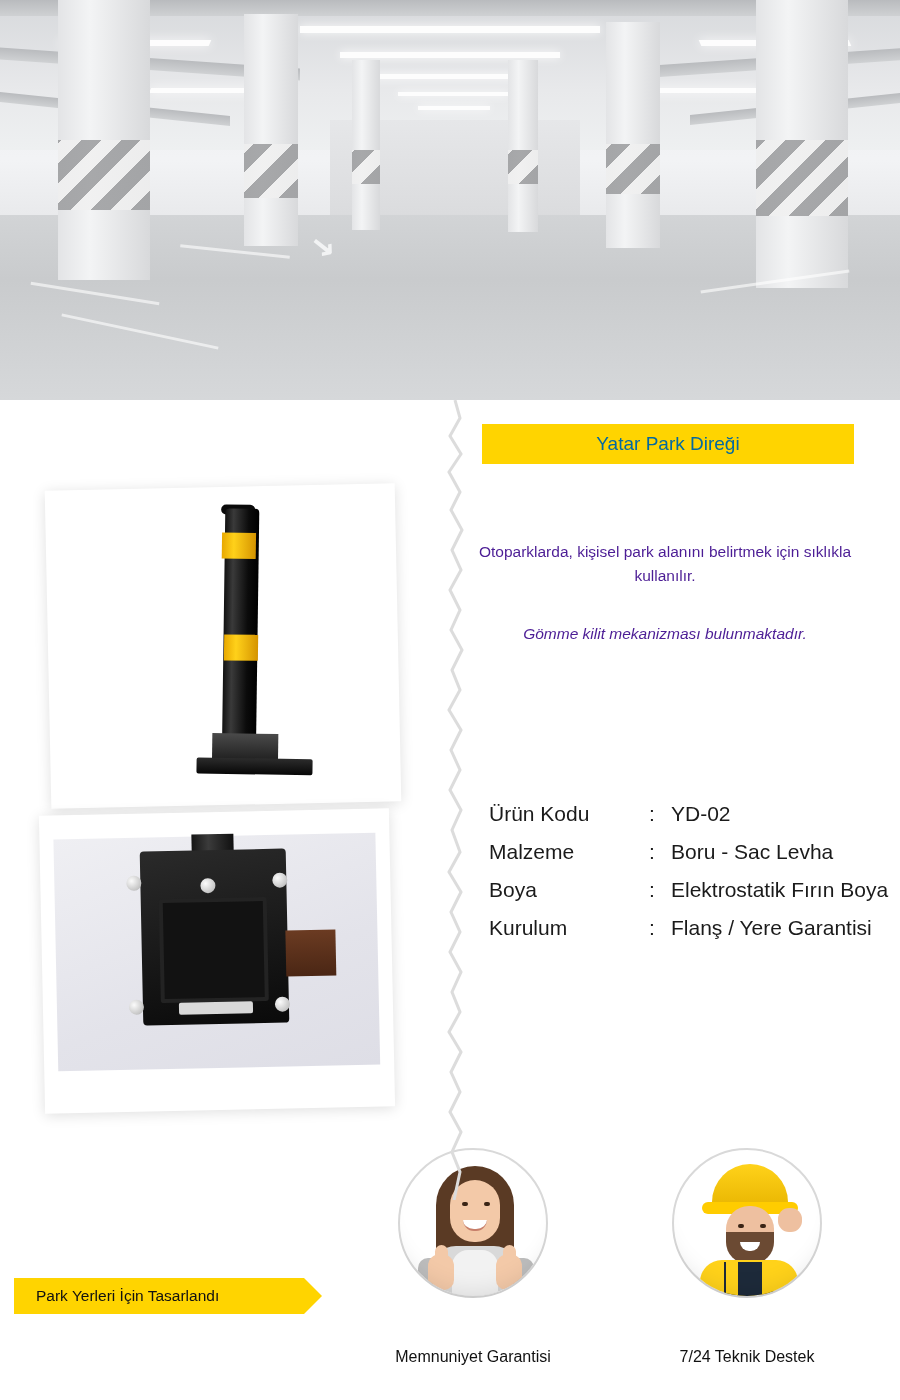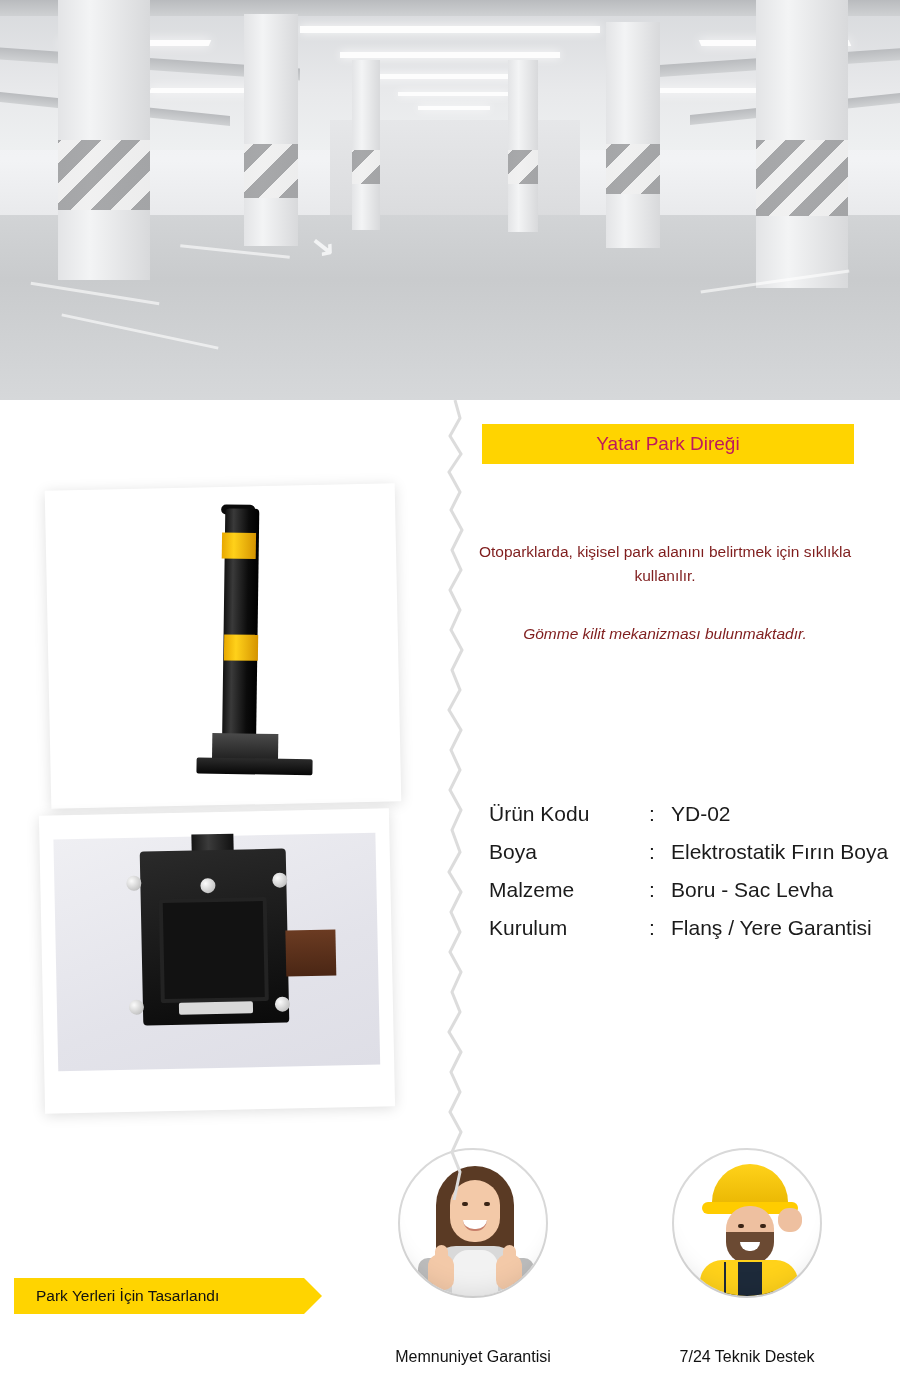--- a/index.html
+++ b/index.html
@@ -132,25 +132,25 @@
   }
 
   
   .title-banner {
     position:absolute; left:482px; top:424px; width:372px; height:40px;
     background:#ffd400;
   }
   .title-banner .txt {
     display:flex; align-items:center; justify-content:center;
     width:100%; height:100%;
-    font-size:19px; color:#be185d;
+    font-size:19px; color:#0369a1;
   }
   .desc {
     position:absolute; left:455px; width:420px;
-    text-align:center; font-size:15.5px; color:#7f1d1d; line-height:1.55;
+    text-align:center; font-size:15.5px; color:#4c1d95; line-height:1.55;
   }
   .desc1 { top:540px; }
   .desc2 { top:622px;font-style:italic; }
 
   .spec-banner {
     position:absolute; left:459px; top:717px; width:300px; height:36px;
     background:#ffd400;
   }
   .spec-banner::after {
     content:""; position:absolute; right:-18px; top:0;
@@ -374,28 +374,28 @@
 
 
   <table class="spec-table">
     <tbody>
       <tr>
         <td class="k">Ürün Kodu</td>
         <td class="c">:</td>
         <td class="v">YD-02</td>
       </tr>
       <tr>
+        <td class="k">Malzeme</td>
+        <td class="c">:</td>
+        <td class="v">Boru - Sac Levha</td>
+      </tr>
+      <tr>
         <td class="k">Boya</td>
         <td class="c">:</td>
         <td class="v">Elektrostatik Fırın Boya</td>
-      </tr>
-      <tr>
-        <td class="k">Malzeme</td>
-        <td class="c">:</td>
-        <td class="v">Boru - Sac Levha</td>
       </tr>
       <tr>
         <td class="k">Kurulum</td>
         <td class="c">:</td>
         <td class="v">Flanş / Yere Garantisi</td>
       </tr>
     </tbody>
   </table>
 
   <div class="badge" id="badge-woman">

